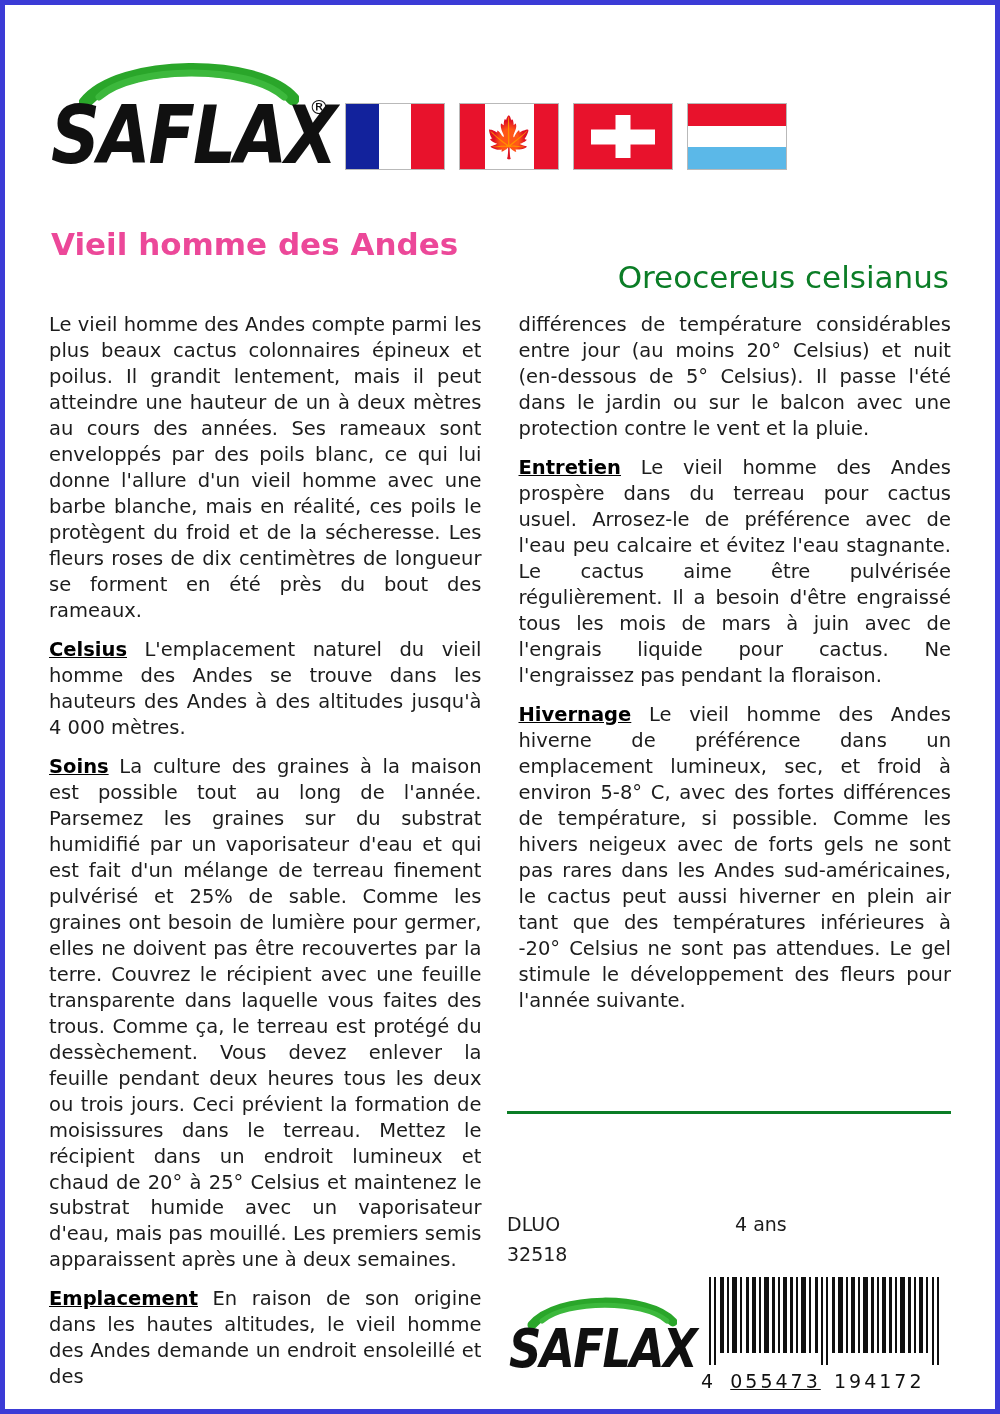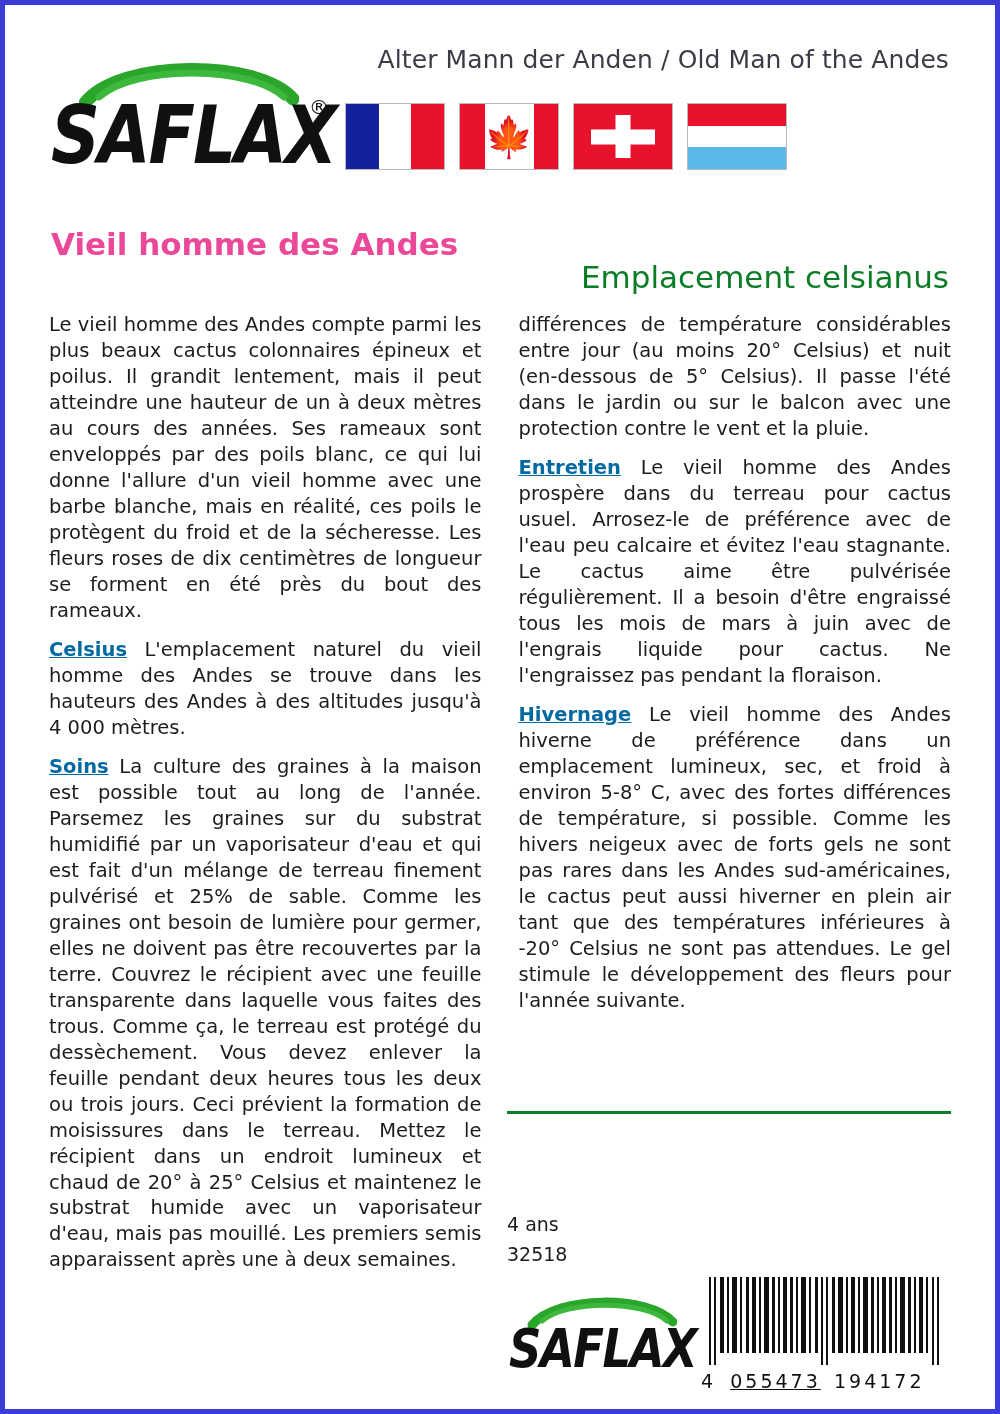--- a/index.html
+++ b/index.html
@@ -167,21 +167,21 @@
     font-size: 19.5px;
     line-height: 1.333;
     color: #1c1c1c;
     text-align: justify;
     font-family: "DejaVu Sans", sans-serif;
   }
   .col p {
     margin: 0 0 13px 0;
   }
   .sec {
-    color: #0369a1;
+    color: #000000;
     font-weight: bold;
     text-decoration: underline;
   }
 
   
   .footer {
     position: absolute;
     right: 44px;
     bottom: 12px;
     width: 444px;
@@ -256,21 +256,20 @@
   .bc-d2 { flex: 1; text-align: center; letter-spacing: 3px; text-decoration: underline;}
   .bc-d3 { flex: 1; text-align: left; letter-spacing: 3px;}
 </style>
 </head>
 <body>
 
 <div class="page">
   <div class="inner">
 
     <div class="header">
-      <div class="header-title">Alter Mann der Anden / Old Man of the Andes</div>
 
       <div class="logo-block">
         <svg class="logo-arc" viewBox="0 0 220 56">
           <path d="M6 50 C 40 6, 180 6, 214 46" stroke="#2aa62a" stroke-width="13" fill="none" stroke-linecap="round"></path>
           <path d="M20 44 C 55 12, 170 12, 205 44" stroke="#3cb83c" stroke-width="7" fill="none" stroke-linecap="round"></path>
         </svg>
         <div class="logo-word">SAFLAX</div>
         <div class="logo-reg">®</div>
       </div>
 
@@ -294,51 +293,55 @@
         <div class="flag lu">
           <div class="s a"></div>
             <div class="s b"></div>
             <div class="s c"></div>
         </div>
       </div>
     </div>
 
     <div class="title-row">
       <div class="plant-title">Vieil homme des Andes</div>
-      <div class="latin-title">Emplacement celsianus</div>
+      <div class="latin-title">Oreocereus celsianus</div>
     </div>
 
     <div class="cols">
 
       <div class="col">
         <p>Le vieil homme des Andes compte parmi les plus beaux cactus colonnaires épineux et poilus. Il grandit lentement, mais il peut atteindre une hauteur de un à deux mètres au cours des années. Ses rameaux sont enveloppés par des poils blanc, ce qui lui donne l'allure d'un vieil homme avec une barbe blanche, mais en réalité, ces poils le protègent du froid et de la sécheresse. Les fleurs roses de dix centimètres de longueur se forment en été près du bout des rameaux.</p>
         <p>
           <span class="sec">Celsius</span><span> L'emplacement naturel du vieil homme des Andes se trouve dans les hauteurs des Andes à des altitudes jusqu'à 4 000 mètres.</span>
         </p>
         <p>
           <span class="sec">Soins</span><span> La culture des graines à la maison est possible tout au long de l'année. Parsemez les graines sur du substrat humidifié par un vaporisateur d'eau et qui est fait d'un mélange de terreau finement pulvérisé et 25% de sable. Comme les graines ont besoin de lumière pour germer, elles ne doivent pas être recouvertes par la terre. Couvrez le récipient avec une feuille transparente dans laquelle vous faites des trous. Comme ça, le terreau est protégé du dessèchement. Vous devez enlever la feuille pendant deux heures tous les deux ou trois jours. Ceci prévient la formation de moisissures dans le terreau. Mettez le récipient dans un endroit lumineux et chaud de 20° à 25° Celsius et maintenez le substrat humide avec un vaporisateur d'eau, mais pas mouillé. Les premiers semis apparaissent après une à deux semaines.</span>
         </p>
+        <p>
+          <span class="sec">Emplacement</span><span> En raison de son origine dans les hautes altitudes, le vieil homme des Andes demande un endroit ensoleillé et des</span>
+        </p>
       </div>
 
       <div class="col">
         <p>différences de température considérables entre jour (au moins 20° Celsius) et nuit (en-dessous de 5° Celsius). Il passe l'été dans le jardin ou sur le balcon avec une protection contre le vent et la pluie.</p>
         <p>
           <span class="sec">Entretien</span><span> Le vieil homme des Andes prospère dans du terreau pour cactus usuel. Arrosez-le de préférence avec de l'eau peu calcaire et évitez l'eau stagnante. Le cactus aime être pulvérisée régulièrement. Il a besoin d'être engraissé tous les mois de mars à juin avec de l'engrais liquide pour cactus. Ne l'engraissez pas pendant la floraison.</span>
         </p>
         <p>
           <span class="sec">Hivernage</span><span> Le vieil homme des Andes hiverne de préférence dans un emplacement lumineux, sec, et froid à environ 5-8° C, avec des fortes différences de température, si possible. Comme les hivers neigeux avec de forts gels ne sont pas rares dans les Andes sud-américaines, le cactus peut aussi hiverner en plein air tant que des températures inférieures à -20° Celsius ne sont pas attendues. Le gel stimule le développement des fleurs pour l'année suivante.</span>
         </p>
       </div>
     </div>
 
     <div class="footer">
       <div class="rule"></div>
 
       <div class="meta">
         <div class="meta-row">
+          <div class="meta-label">DLUO</div>
           <div class="meta-value">4 ans</div>
         </div>
         <div class="meta-row">
           <div class="meta-value">32518</div>
         </div>
       </div>
 
       <div class="footer-bottom">
         <div class="footer-logo">
           <svg class="footer-arc" viewBox="0 0 150 38">

